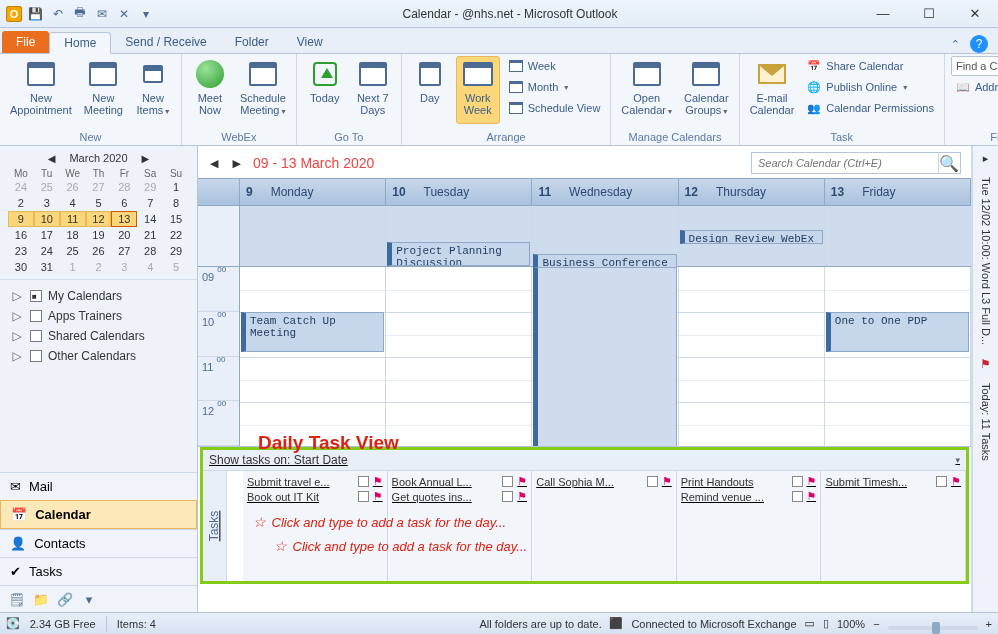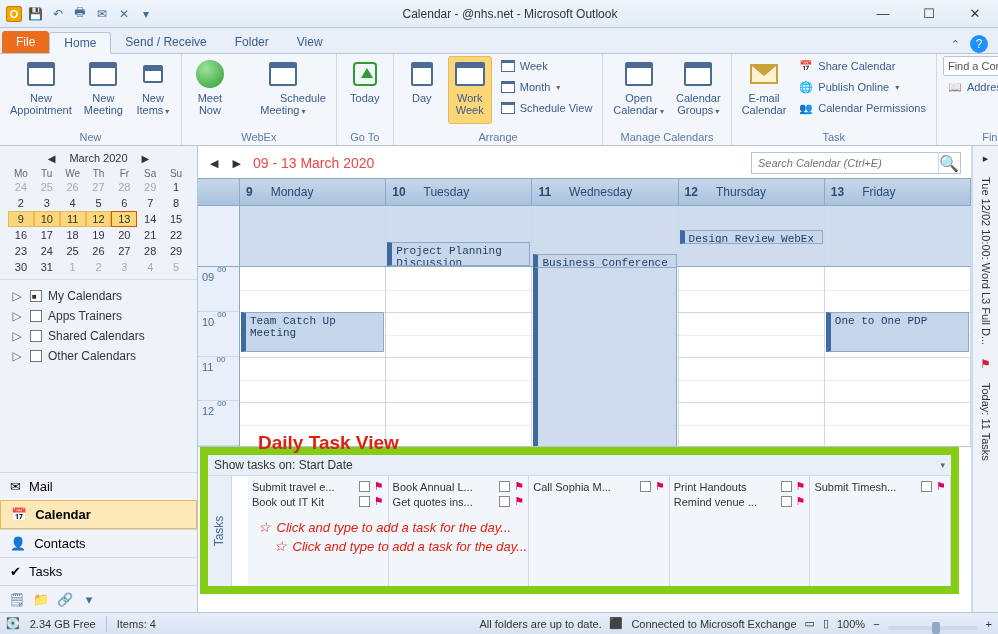--- a/index.html
+++ b/index.html
@@ -93,21 +93,21 @@
 .grid .timegutter { background:#e9eff8; display:flex; flex-direction:column;}
 .hourlabel { height:45px; border-bottom:1px solid #cdd9e9; font-size:11px; color:#4a6a94; padding:2px 4px; position:relative;}
 .hourlabel sup{ font-size:8px; position:relative; top:-4px;}
 .gridcols { flex:1; display:flex;}
 .gridcol { flex:1; border-right:1px solid #cdd9e9; position:relative; background:#fff;}
 .gridcol .halfline { position:absolute; left:0; right:0; border-bottom:1px solid #e6edf6;}
 .gridcol .hourline { position:absolute; left:0; right:0; border-bottom:1px solid #cdd9e9;}
 .appt { position:absolute; left:1px; right:1px; background:#c6d7eb; border:1px solid #8fa8c6; border-left:5px solid #3f6aa0; font-size:11px; padding:2px 4px; color:#1d3a5f; overflow:hidden;font-family:Liberation Mono, monospace;}
 
 .dtv-label { position:absolute; left:258px; top:432px; color:#d21; font-size:19px; font-weight:bold; pointer-events:none; z-index:50;}
-.dtv-box { border:8px solid #84cc16; margin:0 12px 2px 2px;}
+.dtv-box { border:3px solid #84cc16; margin:0 2px 2px 2px;text-decoration:underline;}
 
 .tasks-header { display:flex; align-items:center; background:#e9eff8; border-bottom:1px solid #cdd9e9; font-size:12px; padding:3px 6px; color:#333;}
 .tasks-header .dd2{ margin-left:auto; font-size:9px; color:#666;}
 
 .tasks-body { display:flex; height:110px;gap:16px;}
 .tasks-gutter { width:24px; background:#e9eff8; border-right:1px solid #cdd9e9; display:flex; align-items:center; justify-content:center;}
 .tasks-gutter span { transform:rotate(-90deg); font-size:12px; color:#4a6a94;}
 .taskcols { flex:1; display:flex;}
 .taskcol { flex:1; border-right:1px solid #cdd9e9; padding:3px 4px; font-size:11px; color:#333; background:#f2f5fa;}
 .taskrow { display:flex; align-items:center; gap:4px; padding:1px 0; white-space:nowrap; overflow:hidden;}
@@ -196,34 +196,41 @@
         <div class="bigicon">
             <div class="i-globe"></div>
           </div>
         <div class="lbl" style="white-space:pre-line;">Meet
 Now</div>
       </div>
       <div class="bigbtn">
         <div class="bigicon">
             <div class="i-cal"></div>
           </div>
-        <div class="lbl"><span style="white-space:pre-line;margin-left:40px;">Schedule
+        <div class="lbl"><span style="white-space:pre-line;">Schedule
 Meeting</span><span class="dd">▾</span></div>
       </div>
     </div>
     <div class="group-label">WebEx</div>
   </div>
 
   <div class="group">
     <div class="group-row">
       <div class="bigbtn">
         <div class="bigicon">
             <div class="i-arrow"></div>
           </div>
         <div class="lbl">Today</div>
+      </div>
+      <div class="bigbtn">
+        <div class="bigicon">
+            <div class="i-cal"></div>
+          </div>
+        <div class="lbl" style="white-space:pre-line;">Next 7
+Days</div>
       </div>
     </div>
     <div class="group-label">Go To</div>
   </div>
 
   <div class="group">
     <div class="group-row">
       <div class="bigbtn">
         <div class="bigicon">
             <div class="i-cal" style="width:22px;"></div>

